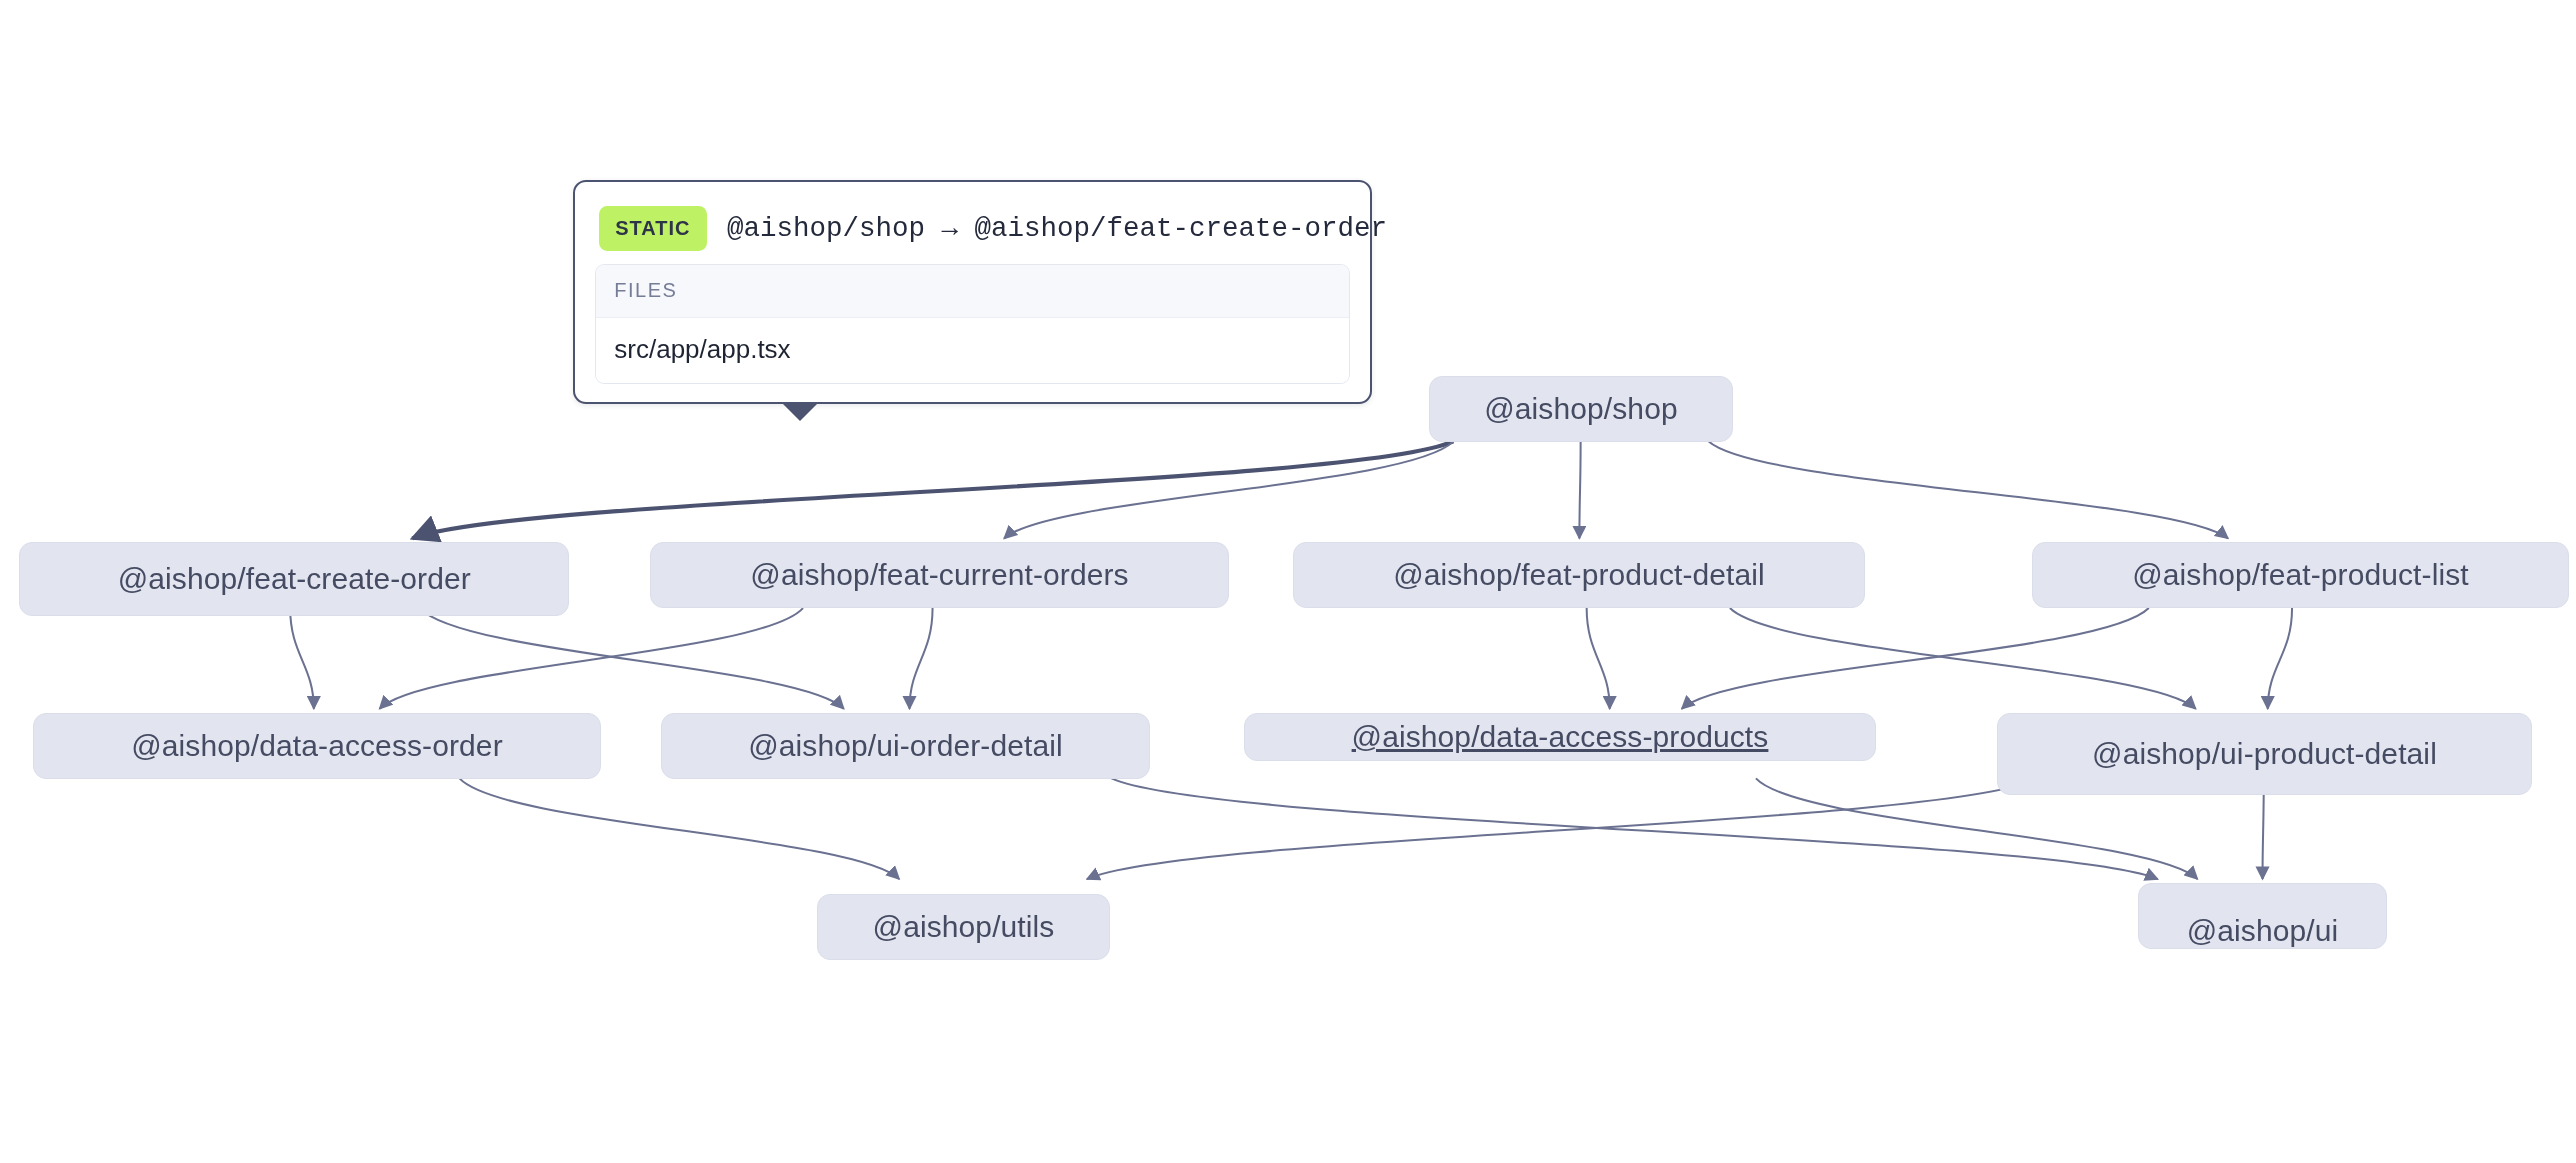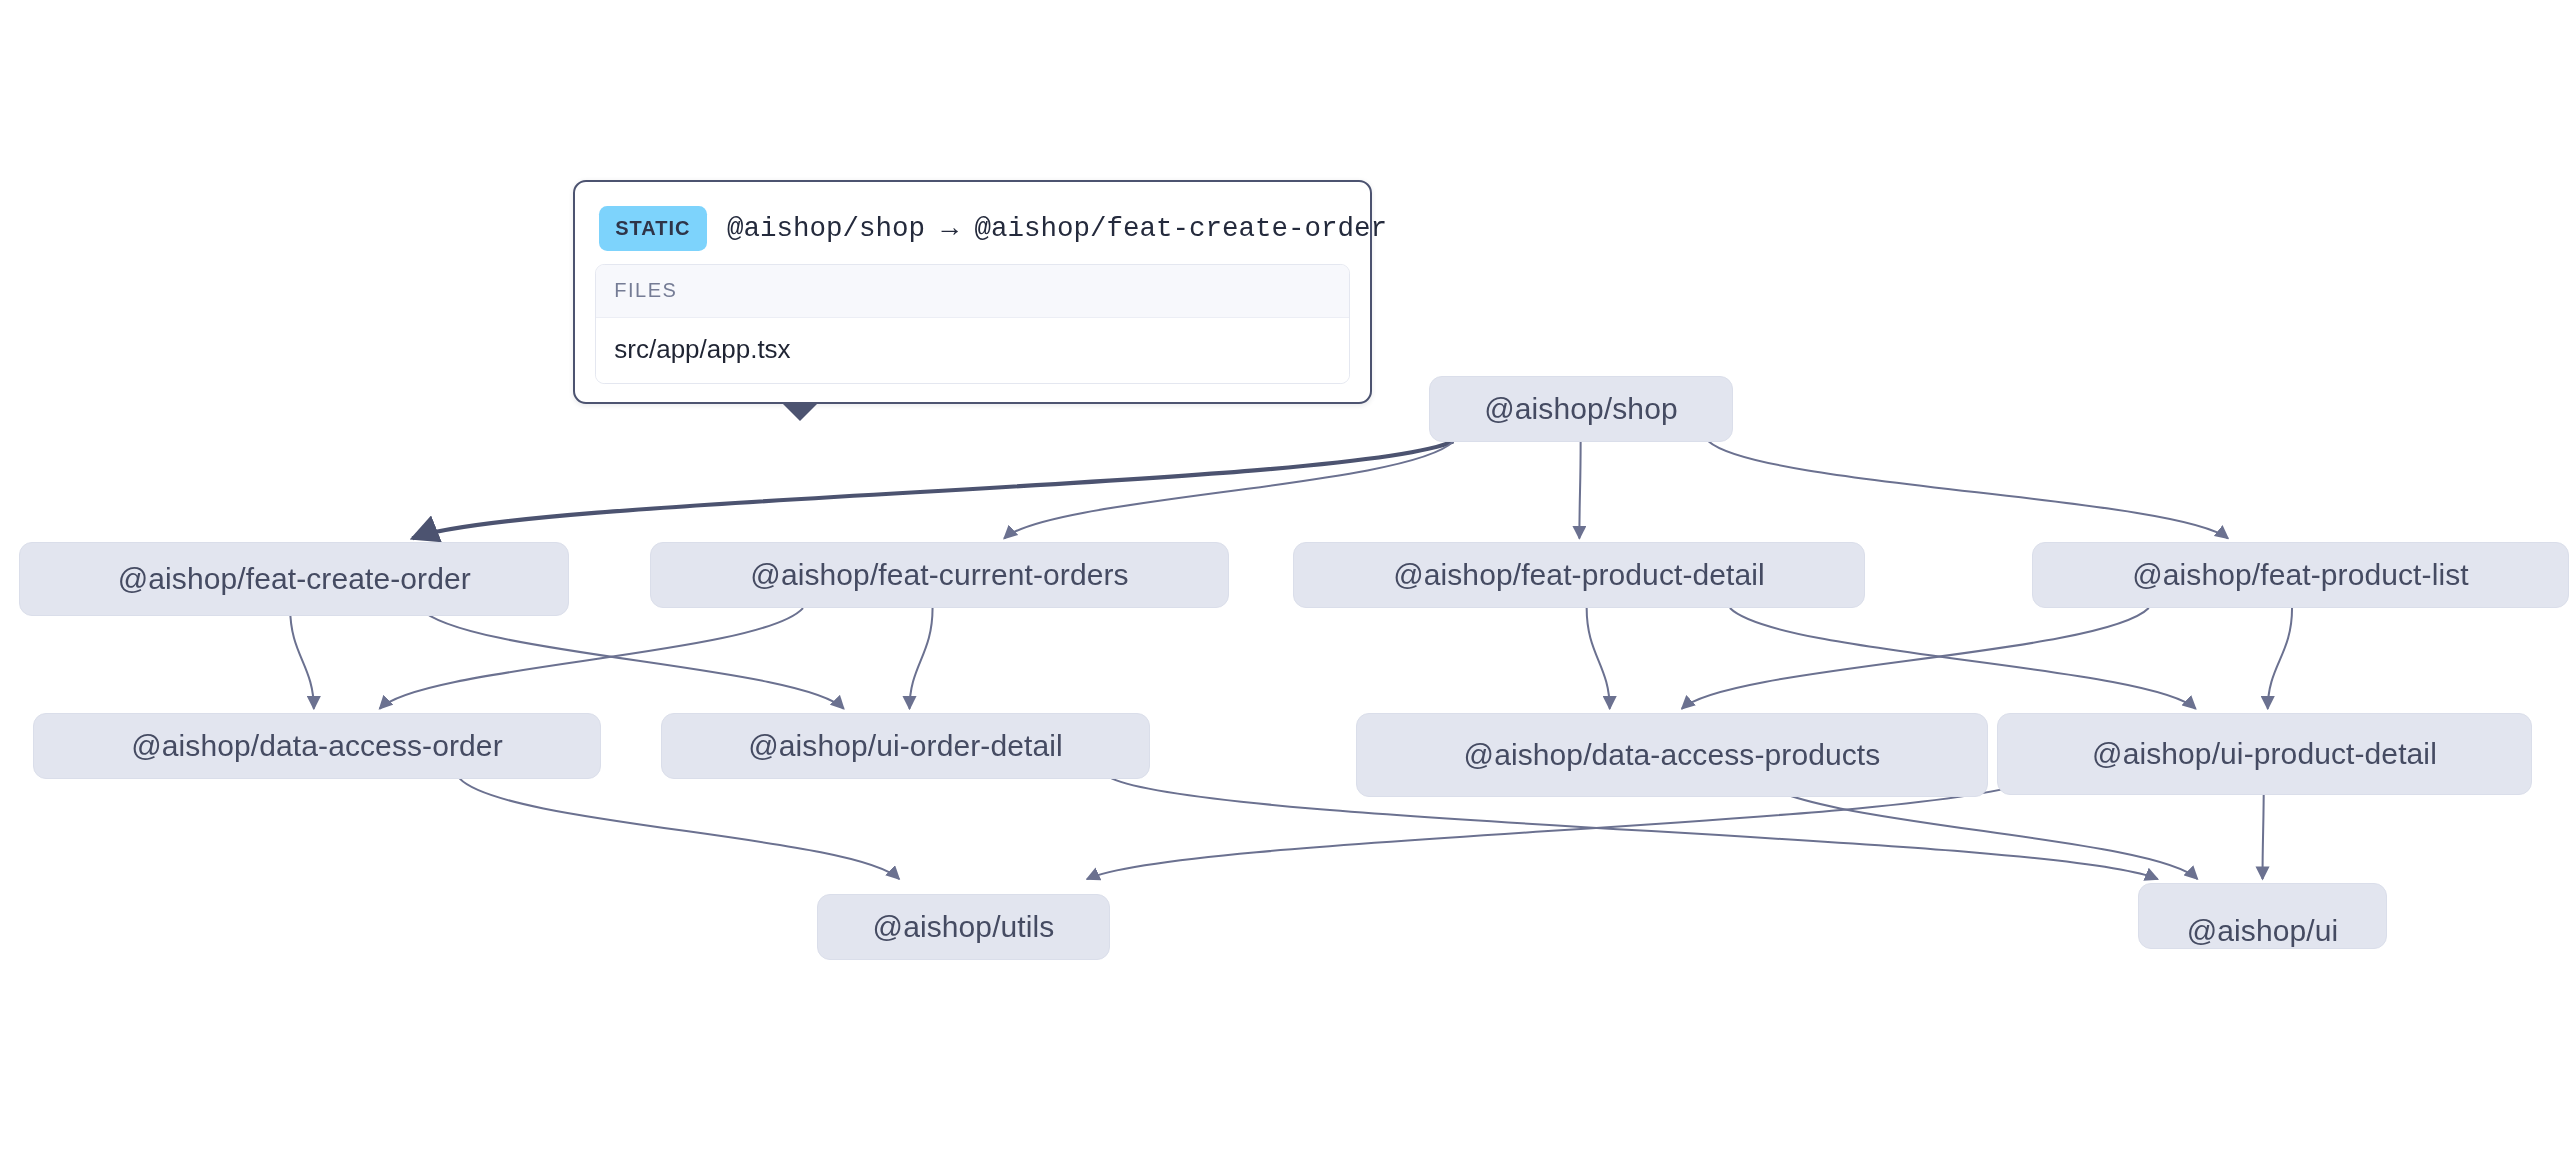--- a/index.html
+++ b/index.html
@@ -58,21 +58,21 @@
     z-index: 20;
     box-shadow: 0 1.8px 5.5px rgba(40,45,70,0.10);
   }
   #tooltip-card .tip-head {
     display: flex;
     align-items: center;
     gap: 20px;
     padding: 7.3px 3.7px 13px 3.7px;
   }
   .static-badge {
-    background: #7dd3fc;
+    background: #bef264;
     color: #2e3448;
     font-size: 20px;
     font-weight: bold;
     letter-spacing: 1px;
     padding: 11px 16.5px;
     border-radius: 8.2px;
     font-family: "Liberation Sans", sans-serif;
   }
   .tip-title {
     font-family: "Liberation Mono", monospace;
@@ -162,21 +162,21 @@
       </div>
       <div class="node" style="left: 2032px; top: 542px; width: 537px; height: 66px;">
         <span>@aishop/feat-product-list</span>
       </div>
       <div class="node" style="left: 33px; top: 713px; width: 568px; height: 66px;">
         <span>@aishop/data-access-order</span>
       </div>
       <div class="node" style="left: 661px; top: 713px; width: 489px; height: 66px;">
         <span>@aishop/ui-order-detail</span>
       </div>
-      <div class="node" style="left: 1356px; top: 713px; width: 632px; height: 84px;">
+      <div class="node" style="left: 1244px; top: 713px; width: 632px; height: 48px; text-decoration: underline;">
         <span>@aishop/data-access-products</span>
       </div>
       <div class="node" style="left: 1997px; top: 713px; width: 535px; height: 82px;">
         <span>@aishop/ui-product-detail</span>
       </div>
       <div class="node" style="left: 817px; top: 883px; width: 293px; height: 66px; margin-top: 11px;">
         <span>@aishop/utils</span>
       </div>
       <div class="node" style="left: 2138px; top: 883px; width: 249px; height: 66px; align-items: flex-end;">
         <span>@aishop/ui</span>

